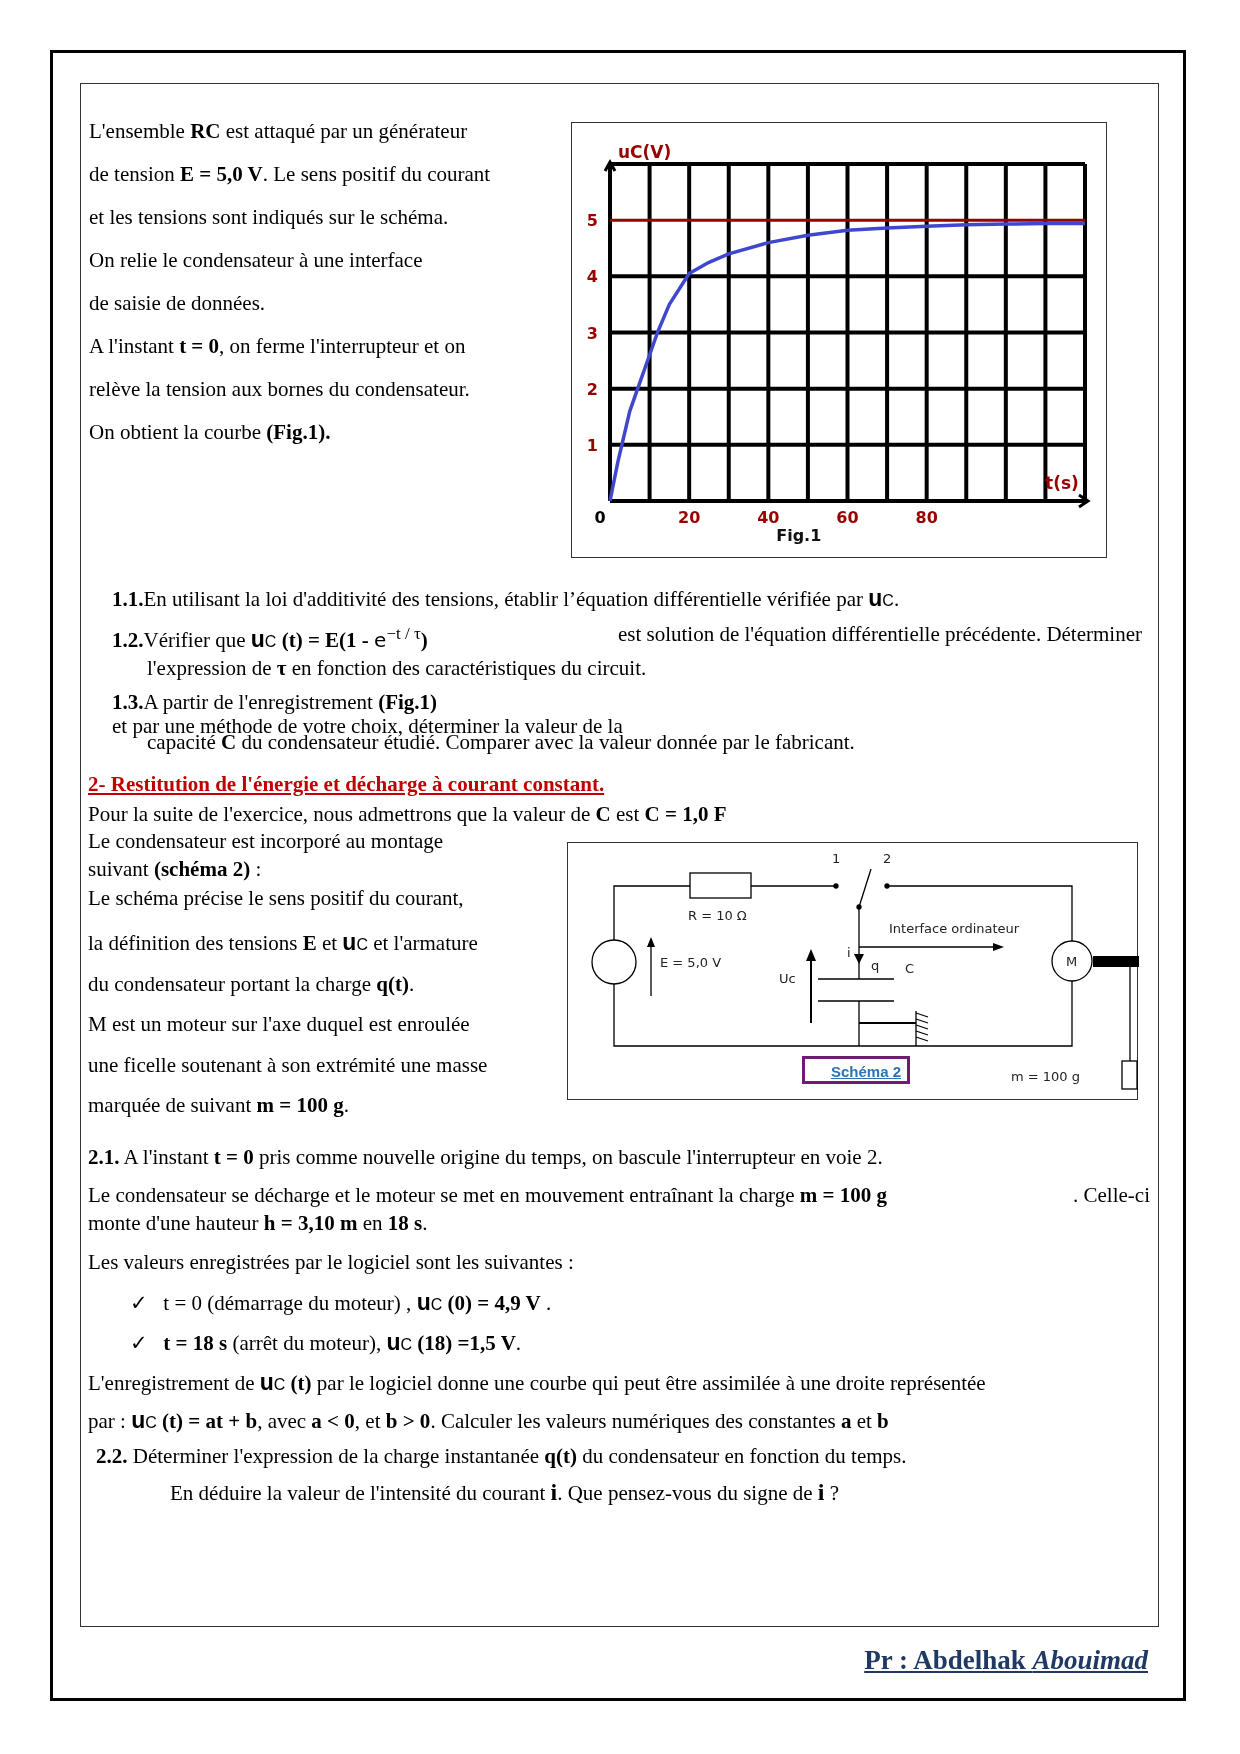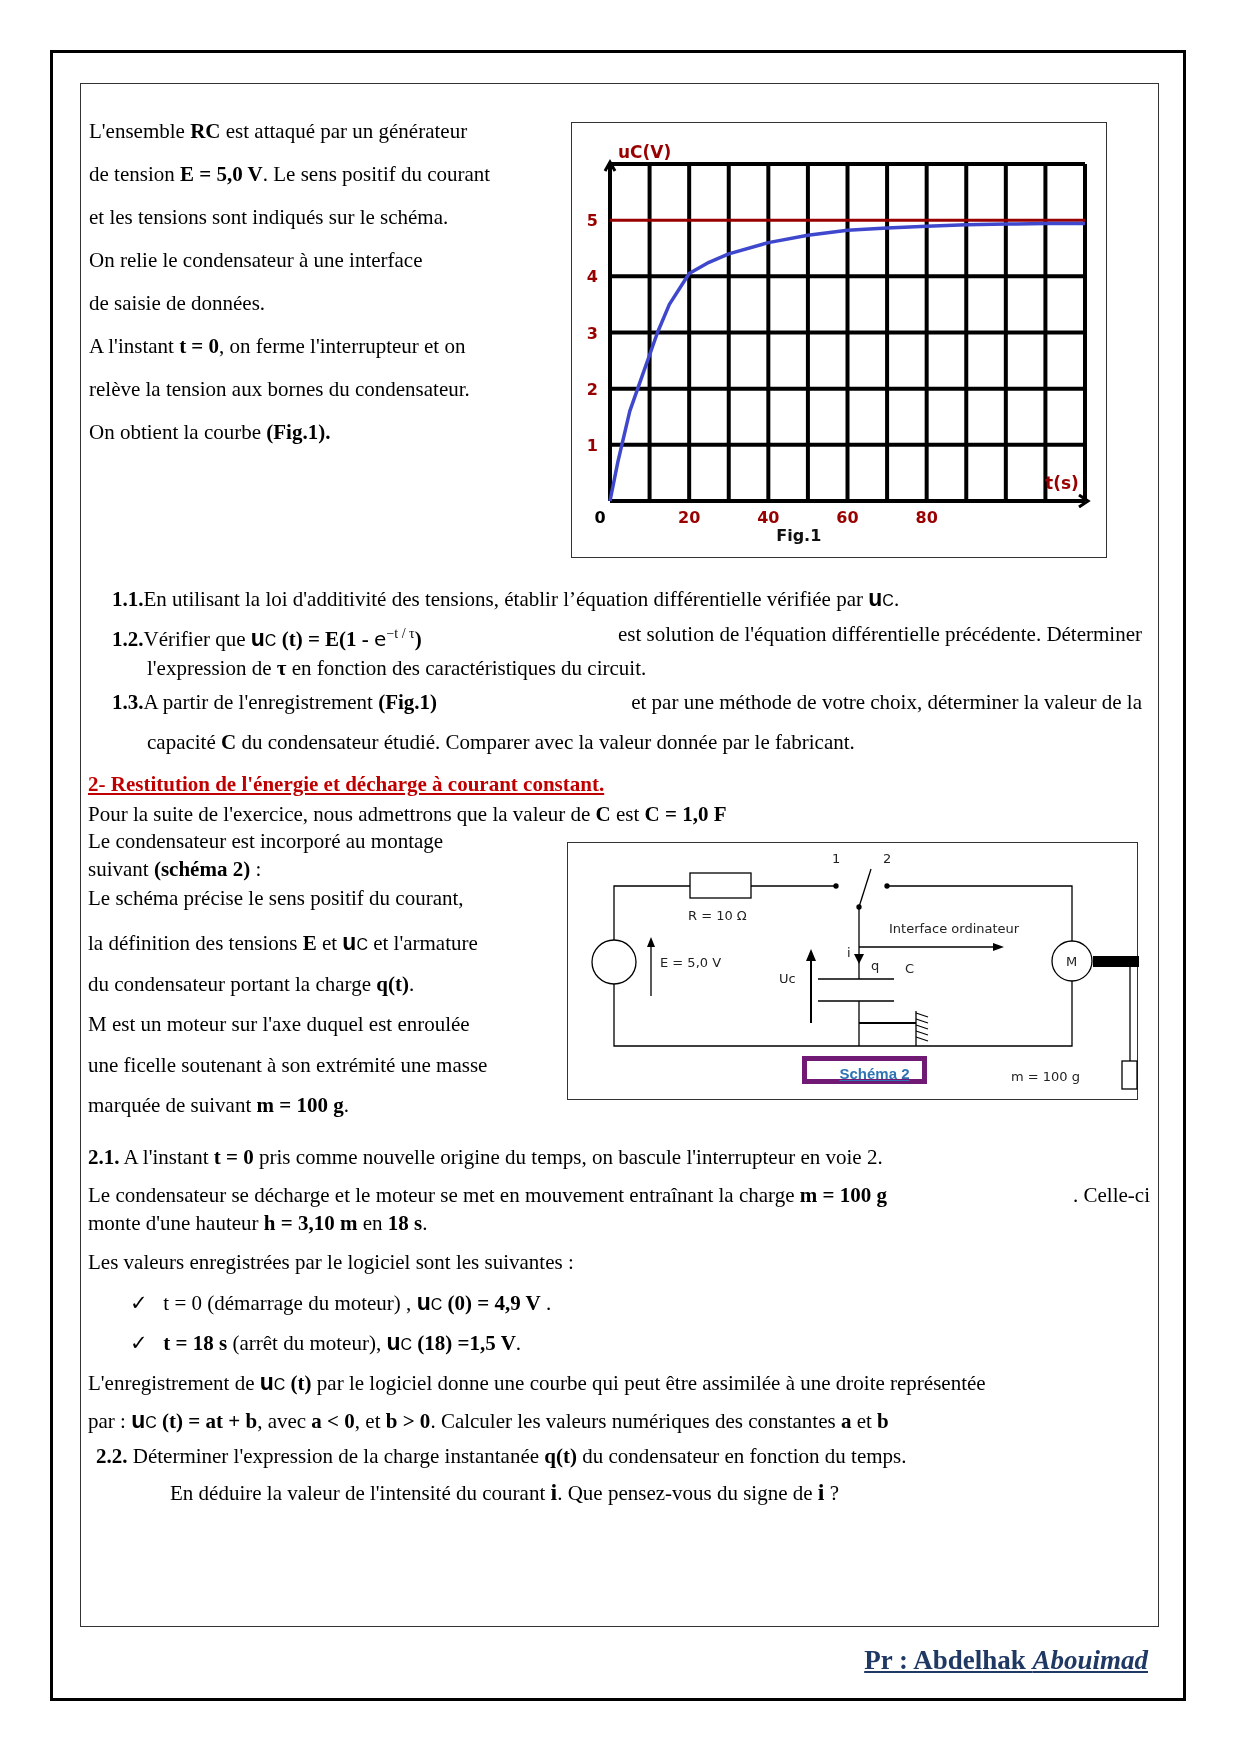--- a/index.html
+++ b/index.html
@@ -79,28 +79,28 @@
     <text id="ylabel" font-size="17" font-weight="bold" x="46" y="35" fill="#990000">uC(V)</text>
     <text id="xlabel" font-size="17" font-weight="bold" x="473" y="366" fill="#990000">t(s)</text>
     <text id="ctitle" font-size="16" font-weight="bold" fill="#111" x="204.25" y="418">Fig.1</text>
   </svg>
 </div>
 
 <div class="t" style="left:112px;top:586px;font-size:21px"><b>1.1.</b><span>En utilisant la loi d'additivité des tensions, établir l’équation différentielle vérifiée par </span><span class="uc"><span>u</span><small>C</small></span><span>.</span></div>
 
 <div class="t" style="left:112px;top:622px;width:1030px;">
   <div style="display:flex;justify-content:space-between;width:1030px;white-space:nowrap;">
-    <span><b>1.2.</b><span>Vérifier que </span><span class="uc"><span>u</span><small>C</small></span><b> (t) = E(1 - </b><span style="font-family:'DejaVu Sans',sans-serif;font-size:20px">e</span><sup style="font-size:14px">−t / τ</sup><b>)</b></span>
+    <span><b>1.2.</b><span>Vérifier que </span><span class="uc"><span>u</span><small>C</small></span><b> (t) = E(1 - </b><span style="font-family:'DejaVu Sans',sans-serif;font-size:20px">e</span><sup style="font-size:17px">−t / τ</sup><b>)</b></span>
     <span>  est solution de l'équation différentielle précédente. Déterminer</span>
   </div>
 </div>
 <div class="t" style="left:147px;top:656px"><span>l'expression de </span><b class="tau">τ</b><span> en fonction des caractéristiques du circuit.</span></div>
 
 <div class="t" style="left:112px;top:690px;width:1030px;">
-  <div style="display:flex;justify-content:space-between;width:1030px;white-space:nowrap;">
+  <div style="display:flex;justify-content:space-between;width:1030px;white-space:nowrap;flex-direction:column;">
     <span><b>1.3.</b><span>A partir de l'enregistrement </span><b>(Fig.1)</b></span>
     <span> et par une méthode de votre choix, déterminer la valeur de la</span>
   </div>
 </div>
 <div class="t" style="left:147px;top:730px"><span>capacité </span><b>C</b><span> du condensateur étudié. Comparer avec la valeur donnée par le fabricant.</span></div>
 
 <div class="t heading" style="left:88px;top:772px">2- Restitution de l'énergie et décharge à courant constant.</div>
 <div class="t" style="left:88px;top:802px"><span>Pour la suite de l'exercice, nous admettrons que la valeur de </span><b>C</b><span> est </span><b>C = 1,0 F</b></div>
 
 <div class="t" style="left:88px;top:829px">Le condensateur est incorporé au montage</div>
@@ -166,21 +166,21 @@
       <text x="315" y="20">2</text>
       <text x="321" y="90">Interface ordinateur</text>
       <text x="279" y="114">i</text>
       <text x="303" y="127">q</text>
       <text x="337" y="130">C</text>
       <text x="211" y="140">Uc</text>
       <text x="498" y="123">M</text>
       <text x="443" y="238">m = 100 g</text>
     </g>
   </svg>
-  <div style="position:absolute;left:234px;top:213px;width:125px;height:28px;border:5px solid #701a75;box-sizing:border-box;text-align:center;padding-left:20px;">
+  <div style="position:absolute;left:234px;top:213px;width:108px;height:28px;border:3px solid #701a75;box-sizing:border-box;text-align:center;padding-left:20px;">
     <span style="font-family:'Liberation Sans',sans-serif;font-weight:bold;font-size:15px;color:#2e74b5;text-decoration:underline;line-height:26px;">Schéma 2</span>
   </div>
 </div>
 
 <div class="t" style="left:88px;top:1145px"><b>2.1.</b><span> A l'instant </span><b>t = 0</b><span> pris comme nouvelle origine du temps, on bascule l'interrupteur en voie 2.</span></div>
 <div class="t" style="left:88px;top:1183px;width:1062px;">
   <div style="display:flex;justify-content:space-between;width:1062px;white-space:nowrap;">
       <span><span>Le condensateur se décharge et le moteur se met en mouvement entraînant la charge </span><b>m = 100 g</b></span>
       <span>. Celle-ci</span>
     </div>

